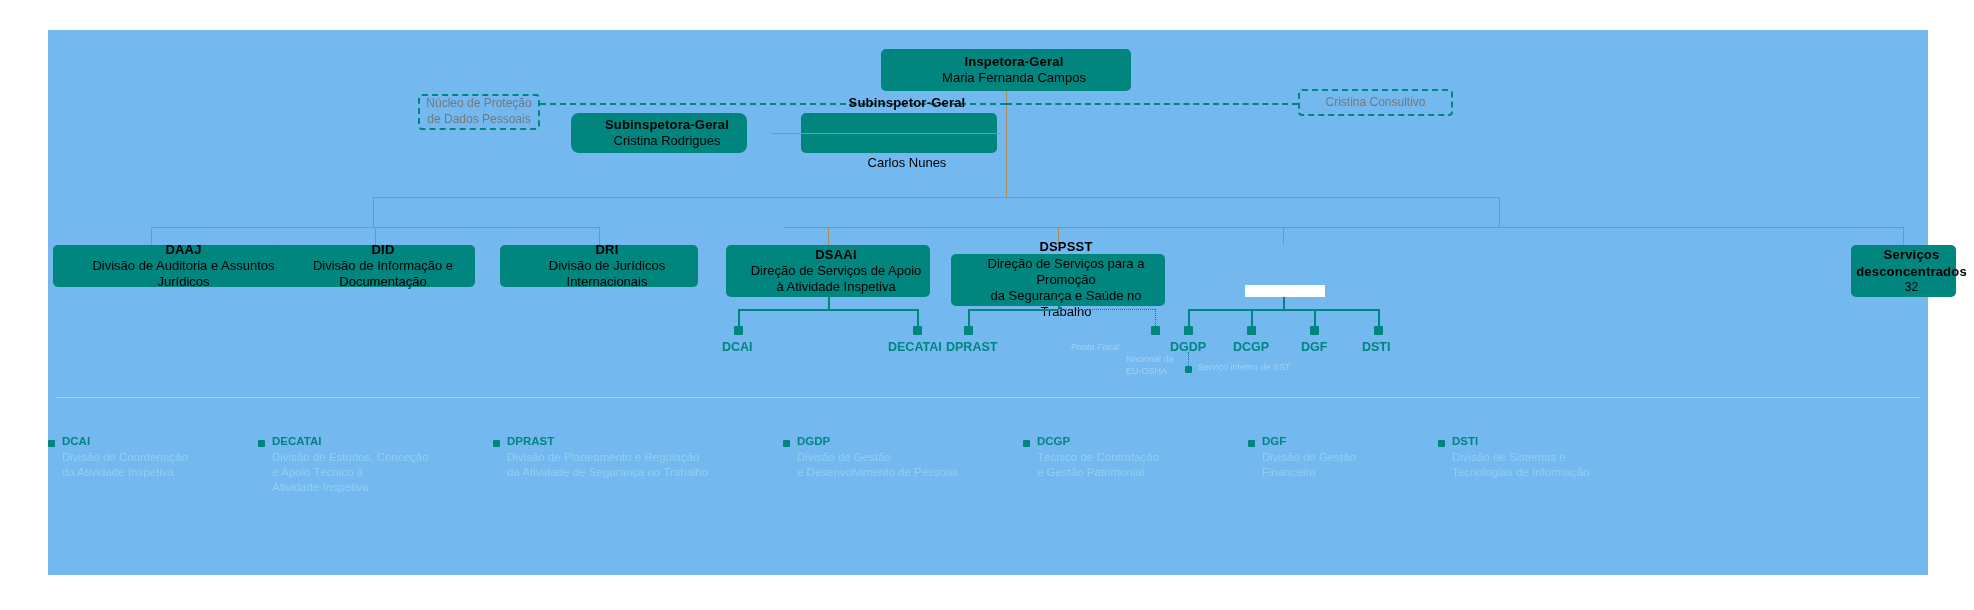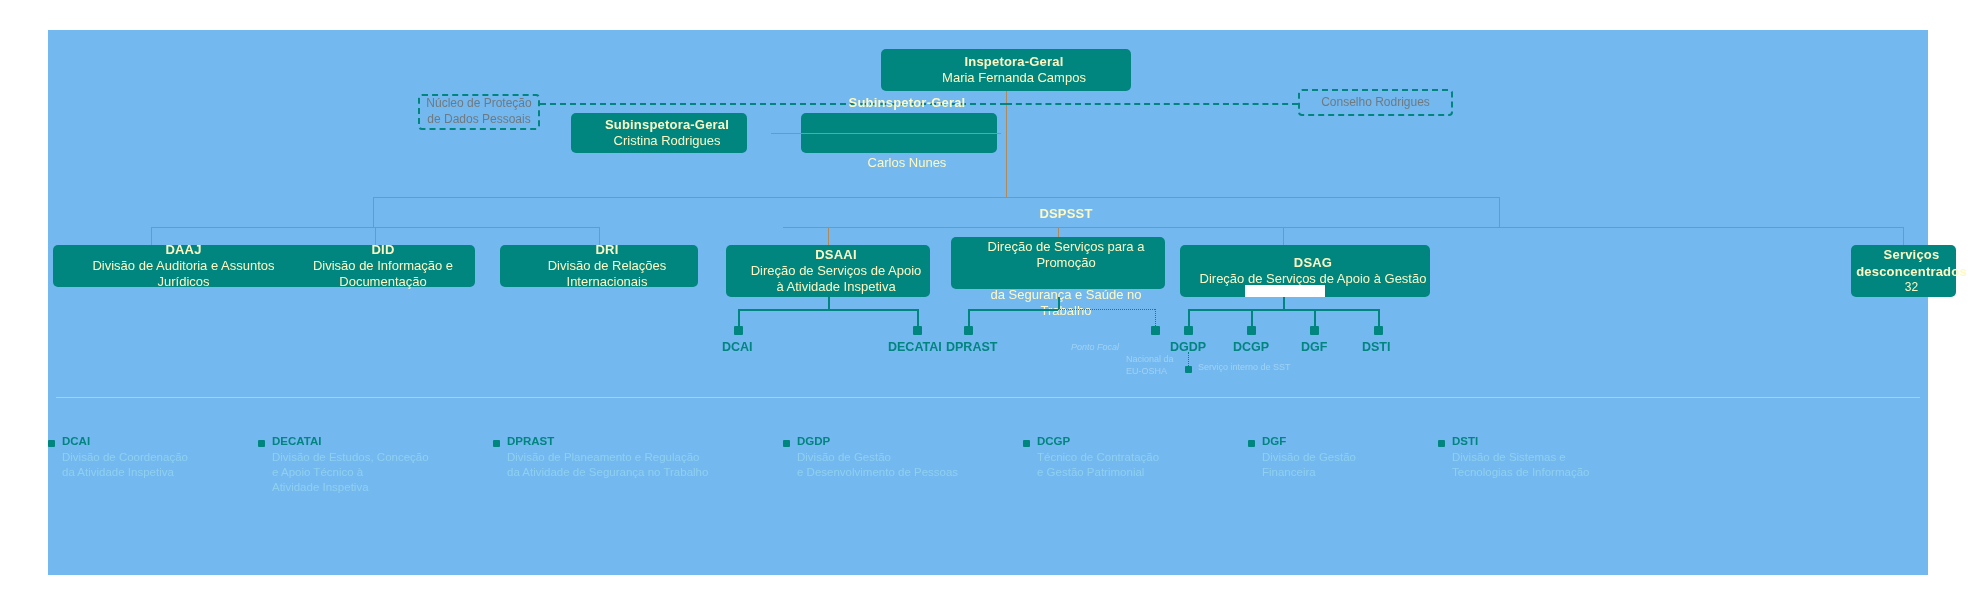--- a/index.html
+++ b/index.html
@@ -12,21 +12,21 @@
   #chart {
     position: absolute;
     left: 48px; top: 30px;
     width: 1880px; height: 545px;
     background: #74b8f0;
   }
   .box {
     position: absolute;
     background: #00857f;
     border-radius: 5px;
-    color: #fef9c3;
+    color: #000000;
     text-align: center;
     display: flex;
     flex-direction: column;
     align-items: center;
     justify-content: center;
     line-height: 1.25;
     padding-left: 16px;
   }
   .box .acr { font-weight: bold; font-size: 13px; letter-spacing: .2px; }
   .box .ttl { font-size: 13px; font-weight: normal; }
@@ -132,25 +132,25 @@
 
   <div class="ln v" style="left:958px; top:61px; height:106px;"></div>
 
   <div class="dashbox" style="left:370px; top:64px; width:122px; height:36px;">
     <span>Núcleo de Proteção</span>
     <span>de Dados Pessoais</span>
   </div>
   <div class="dashline" style="left:492px; top:73px; width:466px;"></div>
 
   <div class="dashbox" style="left:1250px; top:59px; width:155px; height:27px;">
-    <span>Conselho Rodrigues</span>
+    <span>Cristina Consultivo</span>
   </div>
   <div class="dashline" style="left:958px; top:73px; width:292px;"></div>
 
-  <div class="box" style="left:523px; top:83px; width:176px; height:40px;">
+  <div class="box" style="left:523px; top:83px; width:176px; height:40px;border-radius:8px;">
     <span class="acr">Subinspetora-Geral</span>
     <span class="ttl">Cristina Rodrigues</span>
   </div>
   <div class="box" style="left:753px; top:83px; width:196px; height:40px;gap:44px;">
     <span class="acr">Subinspetor-Geral</span>
     <span class="ttl">Carlos Nunes</span>
   </div>
   <div class="ln h" style="left:723px; top:103px; width:230px;"></div>
 
   <div class="ln h" style="left:325px; top:167px; width:1126px;"></div>
@@ -172,39 +172,35 @@
     <span class="ttl">Divisão de Auditoria e Assuntos Jurídicos</span>
   </div>
 
   <div class="box" style="left:227px; top:215px; width:200px; height:42px;">
     <span class="acr">DID</span>
     <span class="ttl">Divisão de Informação e Documentação</span>
   </div>
 
   <div class="box" style="left:452px; top:215px; width:198px; height:42px;">
     <span class="acr">DRI</span>
-    <span class="ttl">Divisão de Relações Internacionais</span>
+    <span class="ttl">Divisão de Jurídicos Internacionais</span>
   </div>
 
   <div class="box" style="left:678px; top:215px; width:204px; height:52px;">
     <span class="acr">DSAAI</span>
     <span class="ttl">Direção de Serviços de Apoio</span>
     <span class="ttl">à Atividade Inspetiva</span>
   </div>
 
-  <div class="box" style="left:903px; top:207px; width:214px; height:52px;gap:16px;">
+  <div class="box" style="left:903px; top:224px; width:214px; height:52px;">
     <span class="acr">DSPSST</span>
     <span class="ttl">Direção de Serviços para a Promoção</span>
     <span class="ttl">da Segurança e Saúde no Trabalho</span>
   </div>
 
-  <div class="box" style="left:1132px; top:215px; width:250px; height:52px;">
-    <span class="acr">DSAG</span>
-    <span class="ttl">Direção de Serviços de Apoio à Gestão</span>
-  </div>
 
   <div style="position:absolute; left:1197px; top:255px; width:80px; height:12px; background:#ffffff;"></div>
 
   <div class="box" style="left:1803px; top:215px; width:105px; height:52px;">
     <span class="acr">Serviços</span>
     <span class="acr">desconcentrados</span>
     <span class="num">32</span>
   </div>
 
   <div class="tln v" style="left:780px; top:267px; height:12px;"></div>

